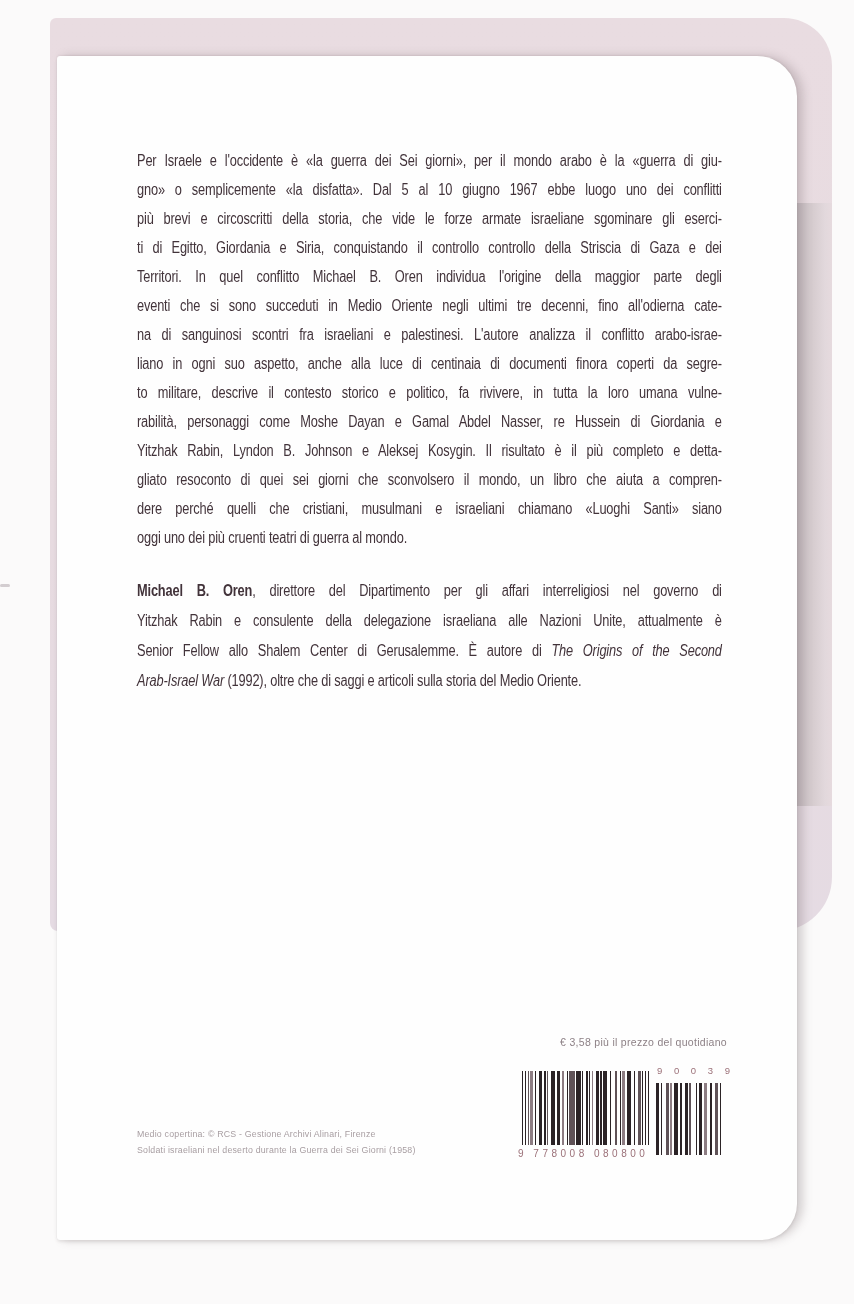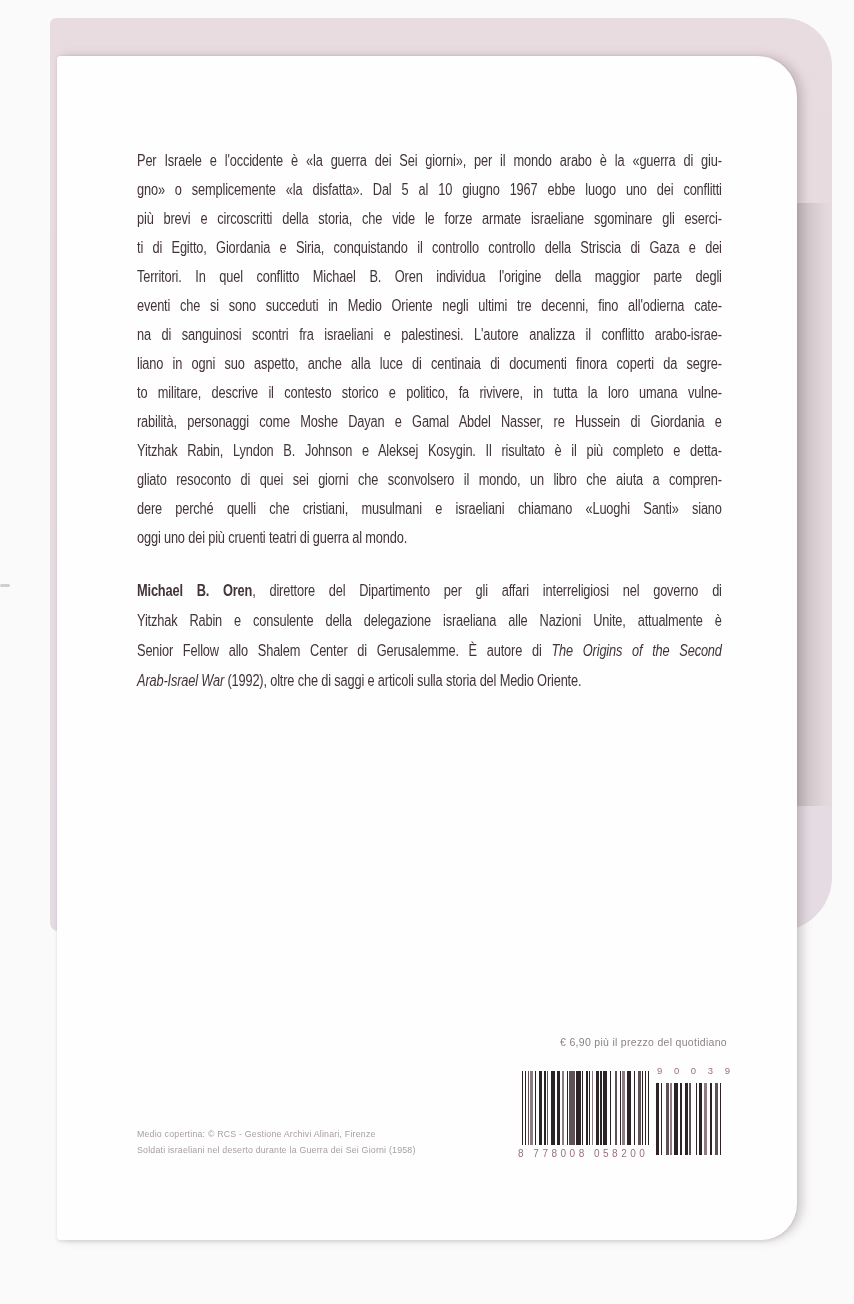--- a/index.html
+++ b/index.html
@@ -81,21 +81,21 @@
         <div class="jline">gliato resoconto di quei sei giorni che sconvolsero il mondo, un libro che aiuta a compren-</div>
         <div class="jline">dere perché quelli che cristiani, musulmani e israeliani chiamano «Luoghi Santi» siano</div>
         <div class="jline last">oggi uno dei più cruenti teatri di guerra al mondo.</div>
       </div>
     <div class="bio" id="bio">
         <div class="jline"><b>Michael B. Oren</b><span>, direttore del Dipartimento per gli affari interreligiosi nel governo di</span></div>
         <div class="jline"><span>Yitzhak Rabin e consulente della delegazione israeliana alle Nazioni Unite, attualmente è</span></div>
         <div class="jline"><span>Senior Fellow allo Shalem Center di Gerusalemme. È autore di </span><i>The Origins of the Second</i></div>
         <div class="jline last"><i>Arab-Israel War</i><span> (1992), oltre che di saggi e articoli sulla storia del Medio Oriente.</span></div>
       </div>
-    <div class="price">€ 6,90 più il prezzo del quotidiano</div>
+    <div class="price">€ 3,58 più il prezzo del quotidiano</div>
     <div class="barcode-block">
       <div class="addon-digits">9 0 0 3 9</div>
       <div class="main-bars" id="mainbars">
           <div class="bar" style="width: 1.4px;"></div>
           <div class="gap" style="width: 1.4px;"></div>
           <div class="bar" style="width: 1.4px;"></div>
           <div class="gap" style="width: 1.4px;"></div>
           <div class="bar" style="width: 1.4px;"></div>
           <div class="gap" style="width: 1.4px;"></div>
           <div class="bar" style="width: 2.8px;"></div>
@@ -177,21 +177,21 @@
           <div class="gap" style="width: 1.6px;"></div>
           <div class="bar" style="width: 3.2px;"></div>
           <div class="gap" style="width: 3.2px;"></div>
           <div class="bar" style="width: 1.6px;"></div>
           <div class="gap" style="width: 3.2px;"></div>
           <div class="bar" style="width: 3.2px;"></div>
           <div class="gap" style="width: 1.6px;"></div>
           <div class="bar" style="width: 1.6px;"></div>
           <div class="gap" style="width: 1.6px;"></div>
         </div>
-      <div class="main-digits">8 778008 058200</div>
+      <div class="main-digits">9 778008 080800</div>
     </div>
     <div class="credits">
       <div>Medio copertina: © RCS - Gestione Archivi Alinari, Firenze</div>
       <div>Soldati israeliani nel deserto durante la Guerra dei Sei Giorni (1958)</div>
     </div>
   </div>
 </div>
 <div class="artifact"></div>
 
 </body></html>

